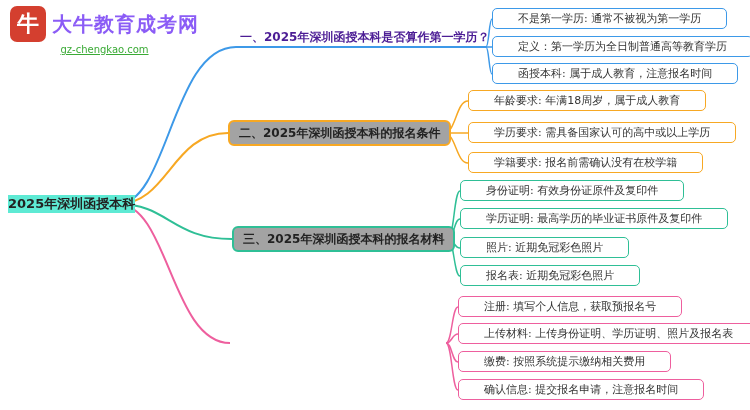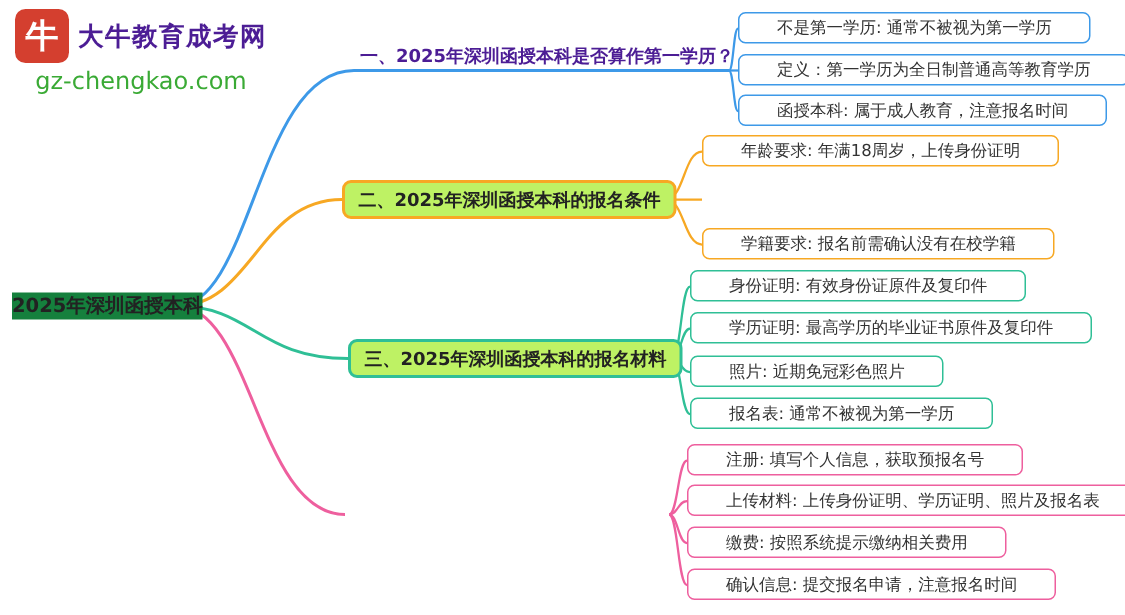--- a/index.html
+++ b/index.html
@@ -6,51 +6,51 @@
   html,body { width:750px; height:410px; }
   body {
     font-family:"DejaVu Sans","Liberation Sans",sans-serif;
     background:#ffffff;
   }
   .canvas { position:relative; width:750px; height:410px; background:#fff; overflow:hidden; }
   .links { position:absolute; left:0; top:0; width:750px; height:410px; z-index:1; }
 
   .root-node {
     position:absolute; left:8px; top:195px; z-index:2;
-    font-size:13px; font-weight:600; color:#222; white-space:nowrap; background:#15803d;
+    font-size:13px; font-weight:600; color:#222; white-space:nowrap; background:#5eead4;
   }
 
   .branch-underline-label {
     position:absolute; z-index:2; font-size:12px; font-weight:bold;
     color:#4c1d95; white-space:nowrap;
   }
   .branch-box {
-    position:absolute; z-index:2; background:#bef264; border:2px solid;
+    position:absolute; z-index:2; background:#a3a3a3; border:2px solid;
     border-radius:6px; font-size:12px; font-weight:bold; color:#222;
     padding:4px 9px; white-space:nowrap; line-height:14px;
   }
   .leaf {
     position:absolute; z-index:2; background:#fff; border:1.5px solid;
     border-radius:5px; font-size:11px; line-height:15px; padding:2px 25px;
     color:#333; white-space:nowrap;
   }
   .c-blue   { border-color:#3d99e8; }
   .c-orange { border-color:#f7a823; }
   .c-green  { border-color:#2fbf96; }
   .c-pink   { border-color:#ee5f9e; }
 
   .logo { position:absolute; left:10px; top:6px; z-index:3; display:flex; flex-direction:column; align-items:center; cursor:pointer; }
   .logo-row { display:flex; align-items:center; gap:6px; }
   .logo-icon {
     width:36px; height:36px; background:#d43f2f; border-radius:7px;
     color:#fff; font-size:22px; font-weight:bold;
     display:flex; align-items:center; justify-content:center;
   }
-  .brand { color:#4c1d95; font-size:17px; font-weight:bold; letter-spacing:1px; }
-  .domain { color:#3aaa35; font-size:16px; margin-top:2px; text-align:center; }
+  .brand { color:#8b5cf6; font-size:20px; font-weight:bold; letter-spacing:1px; }
+  .domain { color:#3aaa35; font-size:10px; margin-top:2px; text-align:center;text-decoration:underline; }
 </style>
 </head>
 <body>
 
 <div class="canvas">
 
   <svg class="links" viewBox="0 0 750 410">
 
     <path d="M118,204 C168,204 172,47 236,47" fill="none" stroke-width="2" stroke="#3d99e8"></path>
     <path d="M236,47 L486,47" fill="none" stroke-width="2" stroke="#3d99e8"></path>
@@ -87,26 +87,27 @@
   <div class="root-node">2025年深圳函授本科</div>
 
   <div class="branch-underline-label" style="left:240px;top:29px">一、2025年深圳函授本科是否算作第一学历？</div>
   <div class="branch-box c-orange" style="left:228px;top:120px">二、2025年深圳函授本科的报名条件</div>
   <div class="branch-box c-green" style="left:232px;top:226px">三、2025年深圳函授本科的报名材料</div>
 
   <div class="leaf c-blue" style="left:492px;top:8px">不是第一学历: 通常不被视为第一学历</div>
   <div class="leaf c-blue" style="left:492px;top:36px">定义：第一学历为全日制普通高等教育学历</div>
   <div class="leaf c-blue" style="left:492px;top:63px">函授本科: 属于成人教育，注意报名时间</div>
 
-  <div class="leaf c-orange" style="left:468px;top:90px">年龄要求: 年满18周岁，上传身份证明</div>
+  <div class="leaf c-orange" style="left:468px;top:90px">年龄要求: 年满18周岁，属于成人教育</div>
+  <div class="leaf c-orange" style="left:468px;top:122px">学历要求: 需具备国家认可的高中或以上学历</div>
   <div class="leaf c-green" style="left:460px;top:180px">身份证明: 有效身份证原件及复印件</div>
 
   <div class="leaf c-orange" style="left:468px;top:152px">学籍要求: 报名前需确认没有在校学籍</div>
   <div class="leaf c-green" style="left:460px;top:208px">学历证明: 最高学历的毕业证书原件及复印件</div>
   <div class="leaf c-green" style="left:460px;top:237px">照片: 近期免冠彩色照片</div>
-  <div class="leaf c-green" style="left:460px;top:265px">报名表: 通常不被视为第一学历</div>
+  <div class="leaf c-green" style="left:460px;top:265px">报名表: 近期免冠彩色照片</div>
 
   <div class="leaf c-pink" style="left:458px;top:296px">注册: 填写个人信息，获取预报名号</div>
   <div class="leaf c-pink" style="left:458px;top:323px">上传材料: 上传身份证明、学历证明、照片及报名表</div>
   <div class="leaf c-pink" style="left:458px;top:351px">缴费: 按照系统提示缴纳相关费用</div>
   <div class="leaf c-pink" style="left:458px;top:379px">确认信息: 提交报名申请，注意报名时间</div>
 
 </div>
 
 </body></html>

